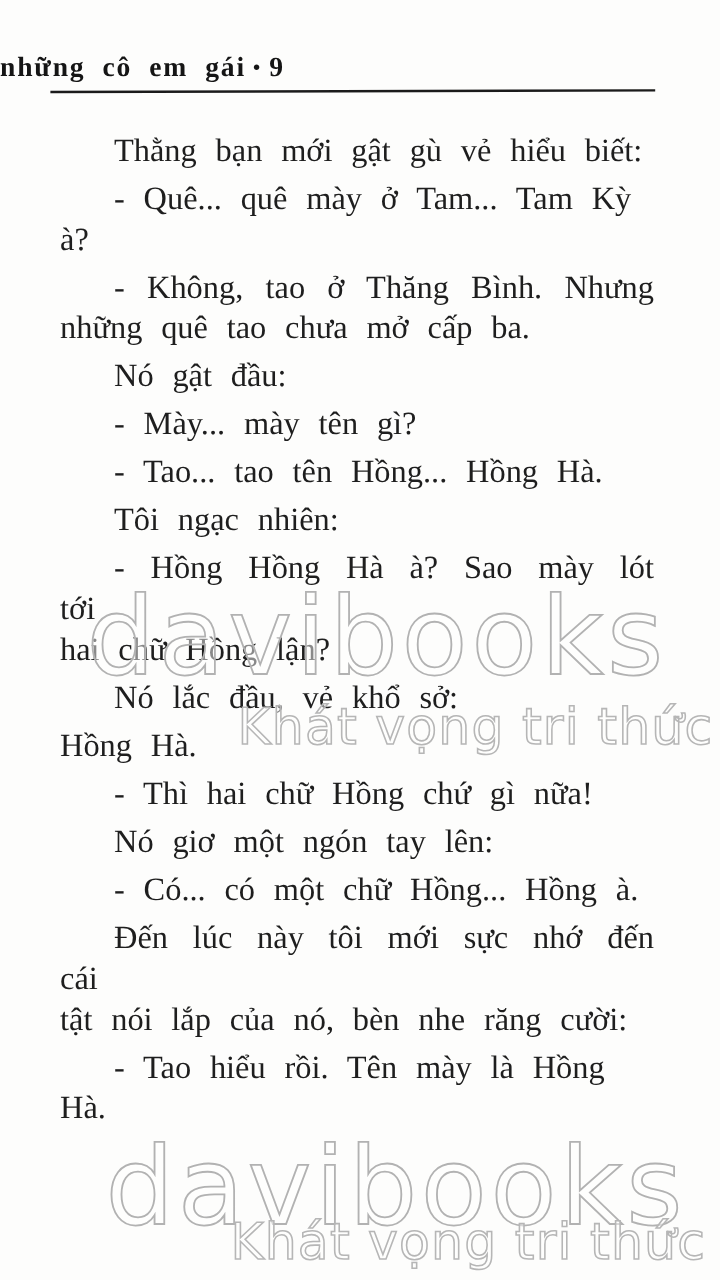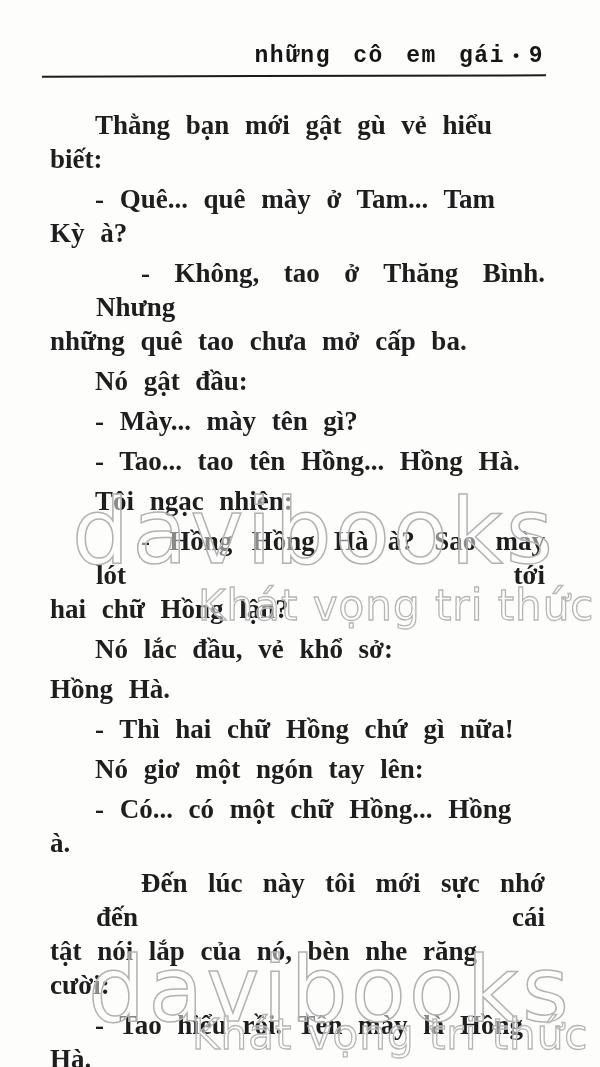--- a/index.html
+++ b/index.html
@@ -8,47 +8,46 @@
     width:600px; height:1067px;
     margin:0 auto;
     background:#fdfdfc;
     overflow:hidden;
     font-family:"Liberation Serif", serif;
     color:#1e1e1e;
   }
   
   .header {
     position:absolute; top:43px; left:0; right:56px;
-    text-align:right;
+    text-align:left;
     font-weight:bold;
     font-size:23px;
     letter-spacing:1.5px;
     word-spacing:7px;
     color:#151515;
     white-space:nowrap;
-    font-family:Liberation Mono, monospace;
   }
   .header .hsep { font-size:17px; padding:0 6px; vertical-align:1px; }
   .rule {
     position:absolute; top:75px; left:42px; width:504px; height:2px;
     background:#1b1b1b;
     transform:rotate(-0.15deg);
   }
   
   .body {
     position:absolute; top:108px; left:50px; width:495px;
     font-size:27px;
     line-height:34px;
     word-spacing:0.33em;
     z-index:1;
   }
-  .para { margin:0 0 6px 0;font-weight:bold; }
+  .para { margin:0 0 6px 0; }
   .line { display:block; }
   .line.indent { text-indent:45px; }
-  .line.j { text-align:justify; text-align-last:justify;margin-left:46px; }
+  .line.j { text-align:justify; text-align-last:justify; }
   
   .wm {
     position:absolute;
     z-index:3;
     pointer-events:none;
     font-family:"DejaVu Sans", sans-serif;
     color:rgba(255,255,255,0.48);
     -webkit-text-stroke:1.5px #b2b2b2;
     white-space:nowrap;
     line-height:1;

